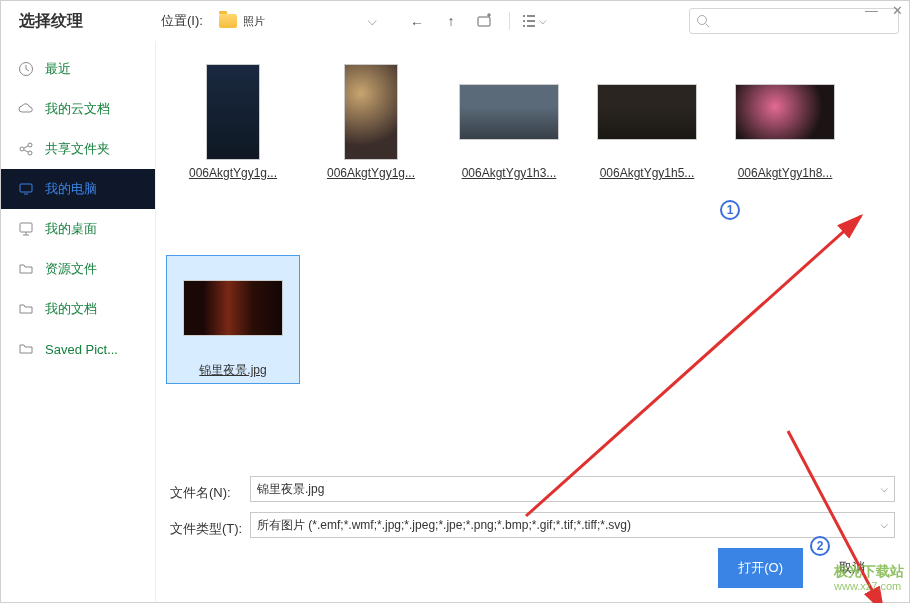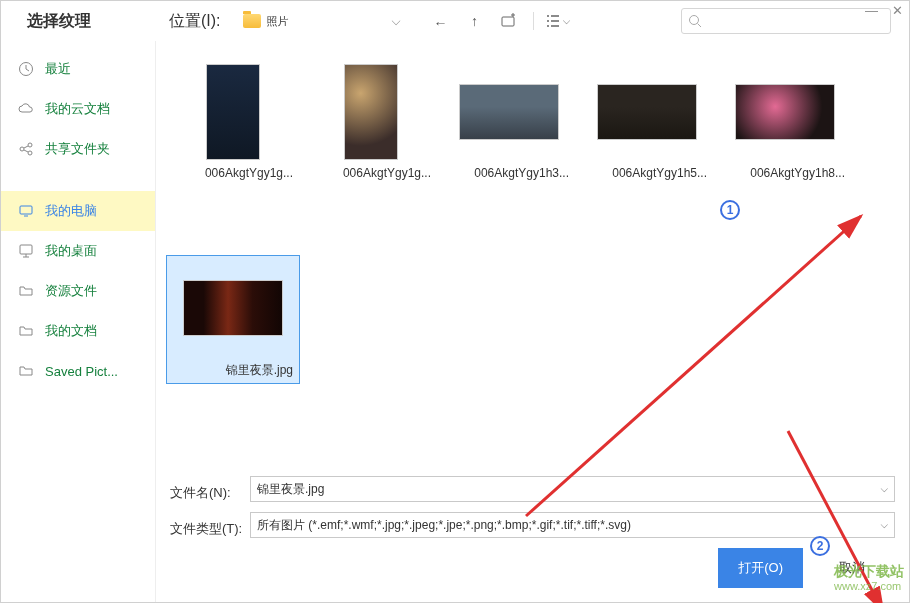--- a/index.html
+++ b/index.html
@@ -1,40 +1,40 @@
 <!DOCTYPE html>
 <html><head>
 <meta charset="utf-8">
 <style>
 * { box-sizing: border-box; margin: 0; padding: 0; }
 body { font-family: "Microsoft YaHei", "Segoe UI", sans-serif; font-size: 12px; color: #333; background: #fff; width: 910px; height: 603px; overflow: hidden; position: relative; }
 .dialog { display: flex; flex-direction: column; height: 100%; border: 1px solid #d0d0d0; }
-.header { display: flex; align-items: center; height: 40px; padding: 0 18px; position: relative; }
+.header { display: flex; align-items: center; height: 40px; padding: 0 10px; position: relative; }
 .title { font-size: 16px; font-weight: bold; color: #333; width: 150px; padding-left: 8px; }
-.location-label { font-size: 16px; color: #333; margin-right: 16px; }
+.location-label { font-size: 13px; color: #333; margin-right: 10px; }
 .loc-select { display: flex; align-items: center; min-width: 170px; height: 26px; padding: 0 6px; border-radius: 3px; }
 .folder-ico { width: 18px; height: 14px; background: linear-gradient(#ffd873, #f7bc3a); border-radius: 2px; margin-right: 6px; position: relative; }
 .folder-ico::before { content: ""; position: absolute; top: -3px; left: 0; width: 8px; height: 3px; background: #f7bc3a; border-radius: 1px 1px 0 0; }
 .loc-name { font-size: 11px; }
 .chev { margin-left: auto; color: #888; }
 .toolbar { display: flex; align-items: center; gap: 6px; margin-left: 20px; }
 .tb-btn { width: 28px; height: 26px; display: flex; align-items: center; justify-content: center; color: #555; font-size: 14px; border-radius: 3px; cursor: pointer; }
 .tb-sep { width: 1px; height: 18px; background: #ddd; margin: 0 4px; }
 .view-btn { display: flex; align-items: center; gap: 0; }
 .search-box { margin-left: auto; width: 210px; height: 26px; border: 1px solid #d6d6d6; border-radius: 3px; display: flex; align-items: center; padding: 0 6px; color: #aaa; }
 .win-ctrl { position: absolute; top: 2px; right: 6px; display: flex; gap: 14px; color: #888; font-size: 13px; }
 .body { display: flex; flex: 1; min-height: 0; }
 .sidebar { width: 155px; border-right: 1px solid #eee; padding-top: 8px; }
 .sb-item { display: flex; align-items: center; gap: 10px; height: 40px; padding: 0 16px; cursor: pointer; font-size: 13px; color: #15803d; }
-.sb-item.active { background: #fef9c3; color: #3a84e6; margin-top: 22px; }
+.sb-item.active { background: #0f172a; color: #3a84e6; }
 .sb-ico { width: 18px; height: 18px; display: flex; align-items: center; justify-content: center; color: #888; }
 .sb-item.active .sb-ico { color: #3a84e6; }
 .main { flex: 1; display: flex; flex-direction: column; min-width: 0; position: relative; }
 .file-area { flex: 1; padding: 18px 10px; display: flex; flex-wrap: wrap; align-items: flex-start; gap: 4px; overflow: auto; }
-.thumb { width: 134px; text-align: right; cursor: pointer; padding: 4px; border: 1px solid transparent; }
+.thumb { width: 134px; text-align: center; cursor: pointer; padding: 4px; border: 1px solid transparent; text-decoration: underline; }
 .thumb.selected { border: 1px solid #4a9be8; background: #d8ecff; }
 .thumb-img { width: 100px; height: 96px; margin: 0 auto 6px; display: flex; align-items: center; justify-content: center; }
 .thumb-img .pic { max-width: 100%; max-height: 100%; border: 1px solid #ccc; background-size: cover; background-position: center; }
 .thumb-name { font-size: 12px; word-break: break-all; padding: 0 2px; }
 .bottom { padding: 8px 14px 14px; }
 .brow { display: flex; align-items: flex-end; margin-bottom: 10px; }
 .blabel { width: 80px; font-size: 13px; color: #333; }
 .binput { flex: 1; height: 26px; border: 1px solid #c9c9c9; padding: 0 6px; font-size: 12px; display: flex; align-items: center; justify-content: space-between; }
 .binput .chev { font-size: 10px; color: #888; }
 .btn-row { display: flex; justify-content: flex-end; gap: 16px; align-items: center; margin-top: 4px; padding-right: 10px; }

